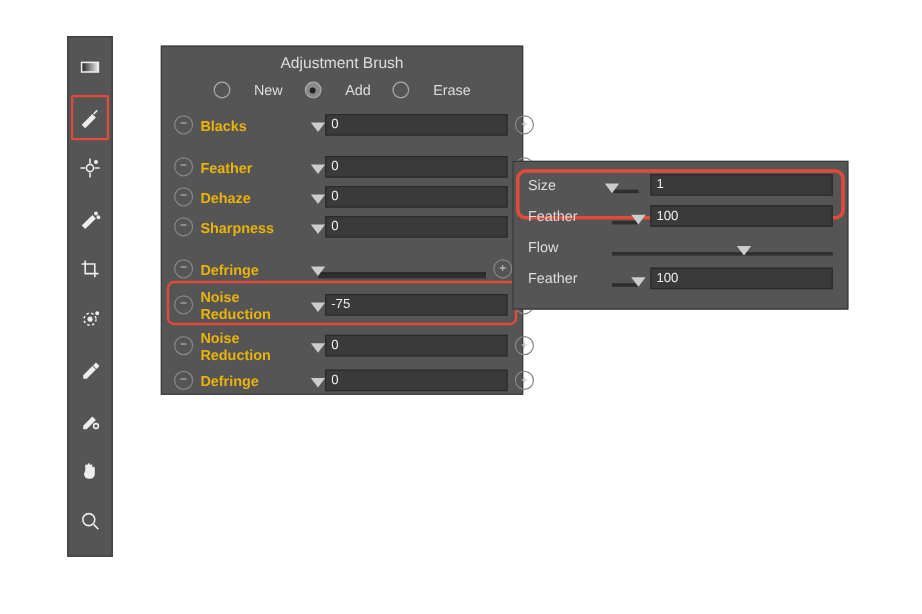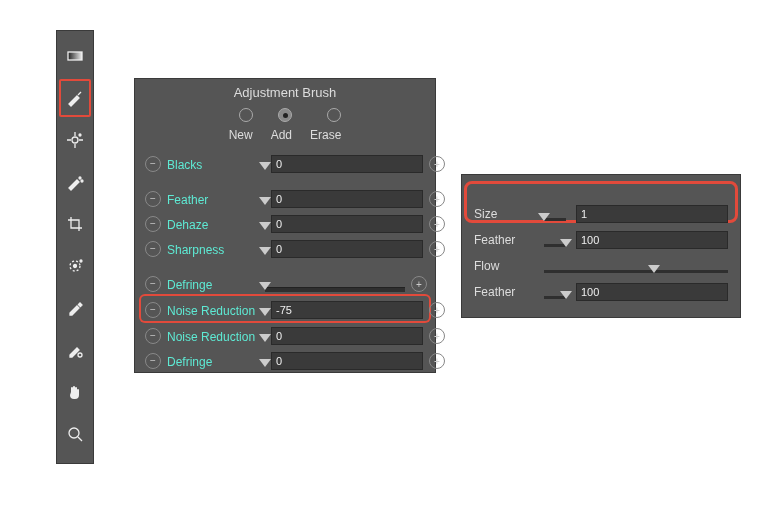--- a/index.html
+++ b/index.html
@@ -36,45 +36,43 @@
   }
   .tool svg { width: 20px; height: 20px; stroke: #eee; fill: none; stroke-width: 1.3; }
   .tool.selected {
     box-shadow: 0 0 0 2px #e24a3b inset;
     border-radius: 2px;
   }
   .panel {
     position: absolute;
     background: #555;
     border: 1px solid #3a3a3a;
-    margin-top: 40px;
   }
   .adjust-panel {
     left: 134px;
     top: 38px;
     width: 300px;
   }
   .panel-title {
     text-align: center;
     padding: 6px 0 6px;
     font-size: 13px;
     color: #ddd;
   }
   .mode-row {
     display: flex;
     justify-content: center;
     gap: 18px;
     padding: 2px 0 8px;
   }
   .radio {
     display: flex;
-    align-items: flex-end;
-    gap: 6px;
+    align-items: center;
+    gap: 20px;
     color: #ddd;
-    flex-direction: column;
   }
   .radio-circle {
     width: 12px; height: 12px;
     border-radius: 50%;
     border: 1px solid #aaa;
     display: flex; align-items: center; justify-content: center;
     background: #555;
   }
   .radio-circle.checked { background: #888; }
   .radio-circle.checked::after {
@@ -99,22 +97,23 @@
     border: 1px solid #888;
     border-radius: 50%;
     display: flex; align-items: center; justify-content: center;
     color: #ccc;
     font-size: 10px;
     line-height: 1;
     flex: 0 0 auto;
   }
   .label-col {
     flex: 0 0 92px;
-    color: #5eead4;
+    color: #eab308;
     padding-top: 2px;
+    font-weight: bold;
   }
   .slider-col {
     flex: 1 1 auto;
     position: relative;
     height: 22px;
   }
   .track {
     position: absolute;
     left: 0; right: 0;
     top: 14px;
@@ -148,24 +147,24 @@
     width: 14px; height: 14px;
     border: 1px solid #888;
     border-radius: 50%;
     display: flex; align-items: center; justify-content: center;
     font-size: 10px; color: #ccc;
     flex: 0 0 auto;
   }
   .section-gap { height: 10px; }
 
   .brush-panel {
-    left: 461px;
+    left: 427px;
     top: 134px;
     width: 258px;
-    padding: 24px 10px 14px;
+    padding: 4px 10px 14px;
   }
   .brow {
     display: flex;
     align-items: center;
     padding: 4px 2px 0;
     gap: 10px;
     position: relative;
   }
   .brow .blabel { flex: 0 0 60px; color: #ddd; }
   .brow .bslider { flex: 1 1 auto; position: relative; height: 22px; }

